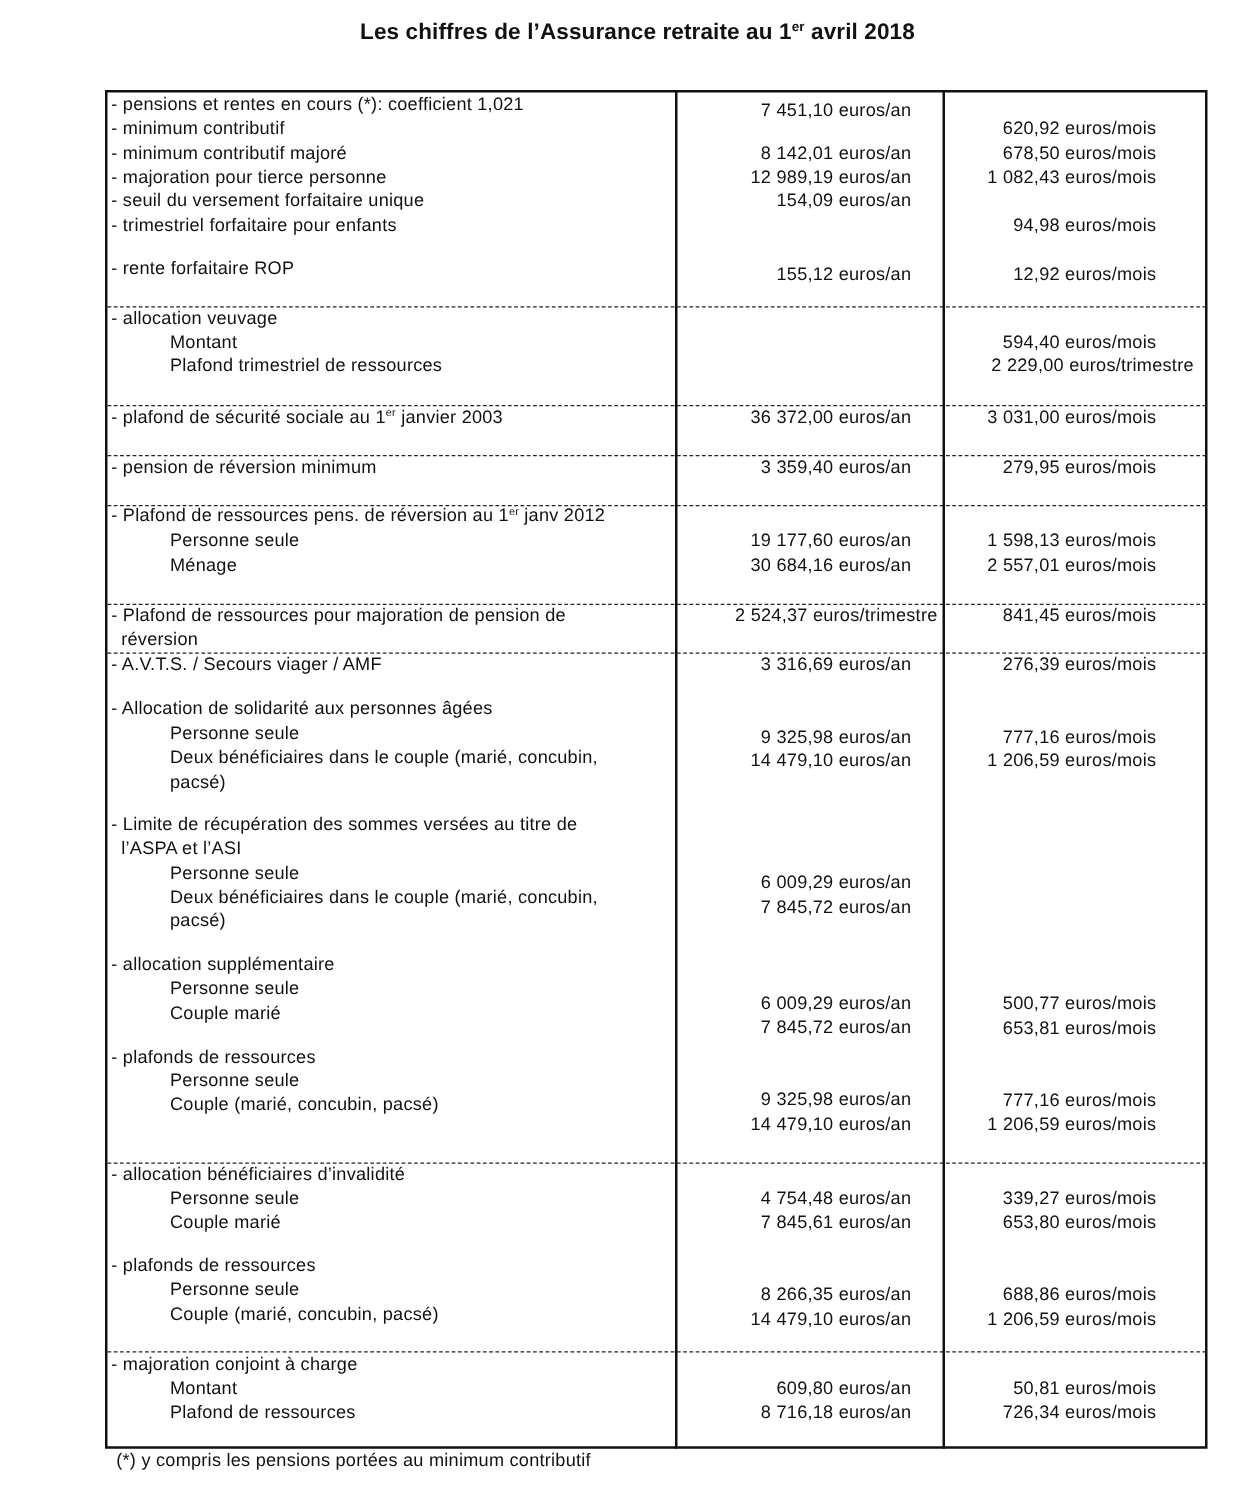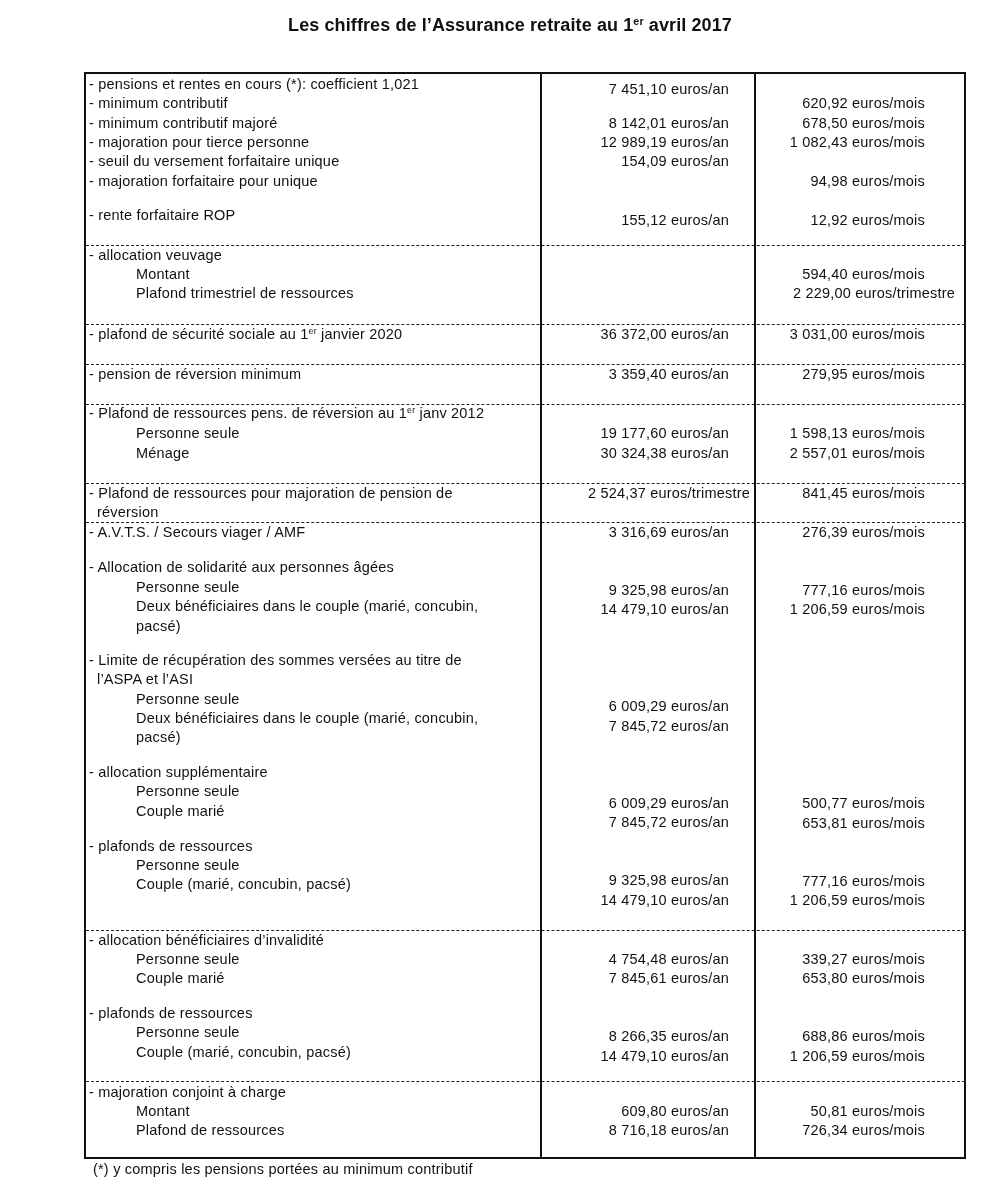--- a/index.html
+++ b/index.html
@@ -17,21 +17,21 @@
   .lbl.sub { left:136px; }
   .v1 { right:271px; text-align:right; }   
   .v2 { right:75px; text-align:right; }    
   .v2.long { right:45px; }
   .v1.long { right:250px; }
   .foot { position:absolute; left:93px; top:1161px; font-size:14.5px; white-space:nowrap; letter-spacing:0.2px;text-align:right; }
 </style>
 </head>
 <body>
 
-<div class="title"><span>Les chiffres de l’Assurance retraite au 1</span><sup>er</sup><span> avril 2017</span></div>
+<div class="title"><span>Les chiffres de l’Assurance retraite au 1</span><sup>er</sup><span> avril 2018</span></div>
 
 <div class="table"></div>
 <div class="vline" style="left:540px"></div>
 <div class="vline" style="left:754px"></div>
 
 <div class="dash" style="top:245px"></div>
 <div class="dash" style="top:324px"></div>
 <div class="dash" style="top:364px"></div>
 <div class="dash" style="top:404px"></div>
 <div class="dash" style="top:483px"></div>
@@ -44,46 +44,46 @@
 <div class="v1" style="top:81px">7 451,10 euros/an</div>
 <div class="v2" style="top:95px">620,92 euros/mois</div>
 <div class="lbl" style="top:115px">- minimum contributif majoré</div>
 <div class="v1" style="top:115px">8 142,01 euros/an</div>
 <div class="v2" style="top:115px">678,50 euros/mois</div>
 <div class="lbl" style="top:134px">- majoration pour tierce personne</div>
 <div class="v1" style="top:134px">12 989,19 euros/an</div>
 <div class="v2" style="top:134px">1 082,43 euros/mois</div>
 <div class="lbl" style="top:153px">- seuil du versement forfaitaire unique</div>
 <div class="v1" style="top:153px">154,09 euros/an</div>
-<div class="lbl" style="top:173px">- majoration forfaitaire pour unique</div>
+<div class="lbl" style="top:173px">- trimestriel forfaitaire pour enfants</div>
 <div class="v2" style="top:173px">94,98 euros/mois</div>
 <div class="lbl" style="top:207px">- rente forfaitaire ROP</div>
 <div class="v1" style="top:212px">155,12 euros/an</div>
 <div class="v2" style="top:212px">12,92 euros/mois</div>
 
 <div class="lbl" style="top:247px">- allocation veuvage</div>
 <div class="lbl sub" style="top:266px">Montant</div>
 <div class="v2" style="top:266px">594,40 euros/mois</div>
 <div class="lbl sub" style="top:285px">Plafond trimestriel de ressources</div>
 <div class="v2 long" style="top:285px">2 229,00 euros/trimestre</div>
 
-<div class="lbl" style="top:326px"><span>- plafond de sécurité sociale au 1</span><sup>er</sup><span> janvier 2020</span></div>
+<div class="lbl" style="top:326px"><span>- plafond de sécurité sociale au 1</span><sup>er</sup><span> janvier 2003</span></div>
 <div class="v1" style="top:326px">36 372,00 euros/an</div>
 <div class="v2" style="top:326px">3 031,00 euros/mois</div>
 
 <div class="lbl" style="top:366px">- pension de réversion minimum</div>
 <div class="v1" style="top:366px">3 359,40 euros/an</div>
 <div class="v2" style="top:366px">279,95 euros/mois</div>
 
 <div class="lbl" style="top:405px"><span>- Plafond de ressources pens. de réversion au 1</span><sup>er</sup><span> janv 2012</span></div>
 <div class="lbl sub" style="top:425px">Personne seule</div>
 <div class="v1" style="top:425px">19 177,60 euros/an</div>
 <div class="v2" style="top:425px">1 598,13 euros/mois</div>
 <div class="lbl sub" style="top:445px">Ménage</div>
-<div class="v1" style="top:445px">30 324,38 euros/an</div>
+<div class="v1" style="top:445px">30 684,16 euros/an</div>
 <div class="v2" style="top:445px">2 557,01 euros/mois</div>
 
 <div class="lbl" style="top:485px">- Plafond de ressources pour majoration de pension de</div>
 <div class="lbl" style="top:504px; left:97px">réversion</div>
 <div class="v1 long" style="top:485px">2 524,37 euros/trimestre</div>
 <div class="v2" style="top:485px">841,45 euros/mois</div>
 
 <div class="lbl" style="top:524px">- A.V.T.S. / Secours viager / AMF</div>
 <div class="v1" style="top:524px">3 316,69 euros/an</div>
 <div class="v2" style="top:524px">276,39 euros/mois</div>

